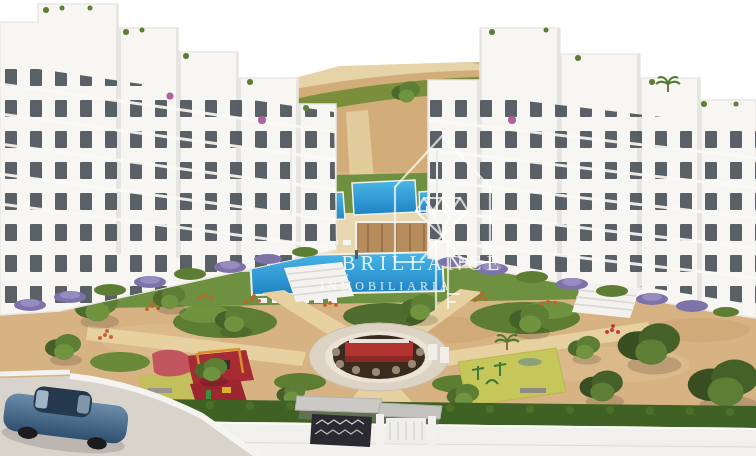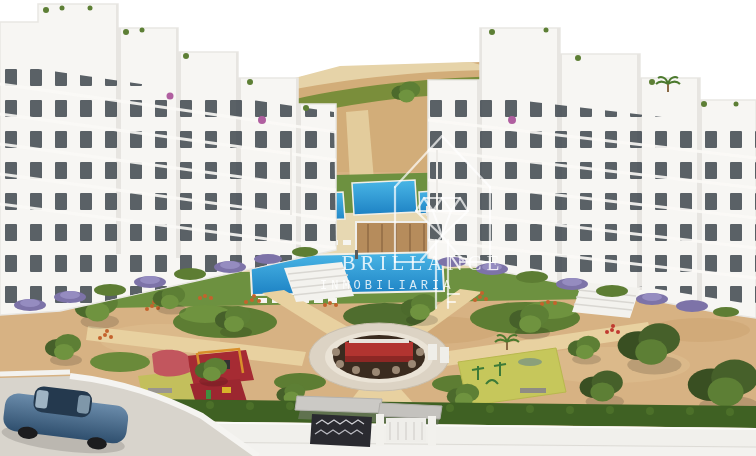--- a/index.html
+++ b/index.html
@@ -3,21 +3,21 @@
 <meta charset="utf-8">
 <style>
   html,body{margin:0;padding:0;background:#ffffff;}
   .stage{position:relative;width:756px;height:456px;overflow:hidden;background:#ffffff;
          font-family:"Liberation Sans",sans-serif;}
   .stage svg{position:absolute;left:0;top:0;}
   .watermark{position:absolute;left:0;top:0;width:642px;height:456px;pointer-events:none;margin-left:43px;}
   .wm-title{position:absolute;left:250px;top:251px;width:260px;display:flex;justify-content:center;
             gap:26px;font-family:"Liberation Serif",serif;font-size:21px;font-weight:400;
             letter-spacing:5px;color:rgba(255,255,255,0.82);white-space:nowrap;}
-  .wm-sub{position:absolute;left:277px;top:279px;font-family:Liberation Mono, monospace;
+  .wm-sub{position:absolute;left:277px;top:279px;font-family:Liberation Serif, serif;
           font-size:12px;letter-spacing:4px;color:rgba(255,255,255,0.82);}
 </style>
 </head>
 <body>
 
 <div class="stage">
 <svg width="756" height="456" viewBox="0 0 756 456">
   <defs>
     <linearGradient id="poolG" x1="0" y1="0" x2="0" y2="1">
       <stop offset="0" stop-color="#4ab6e6"></stop>

